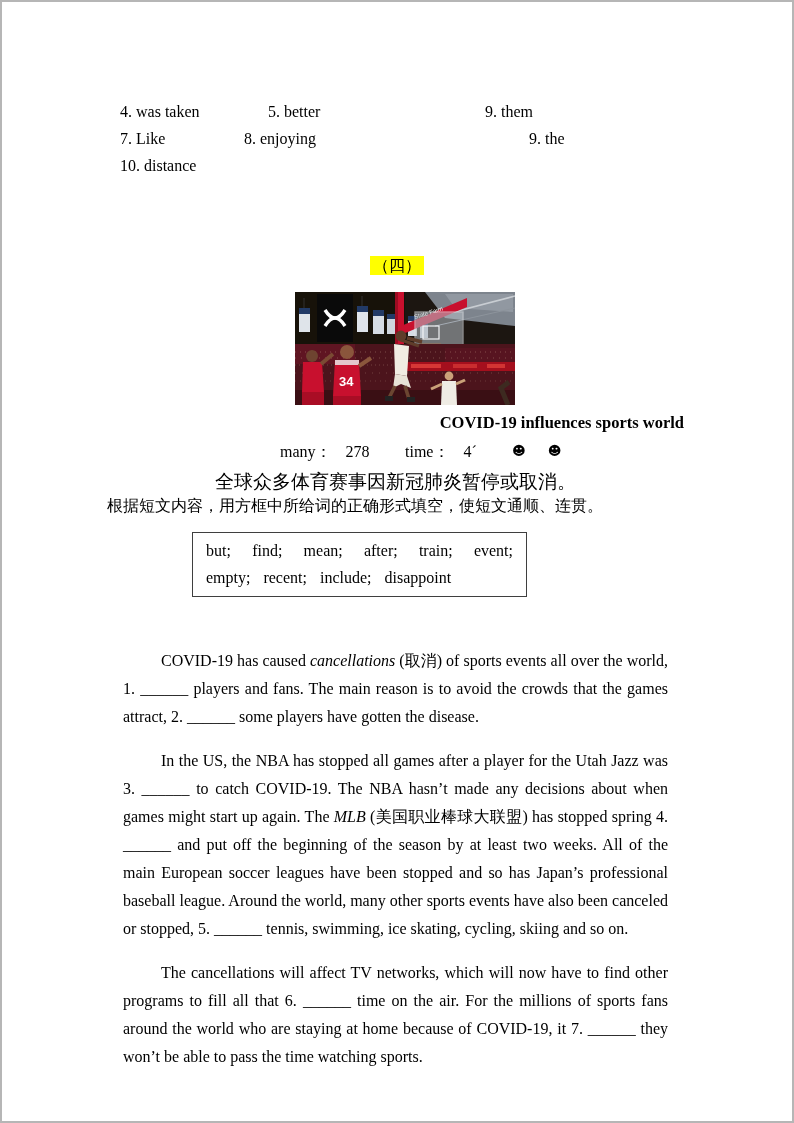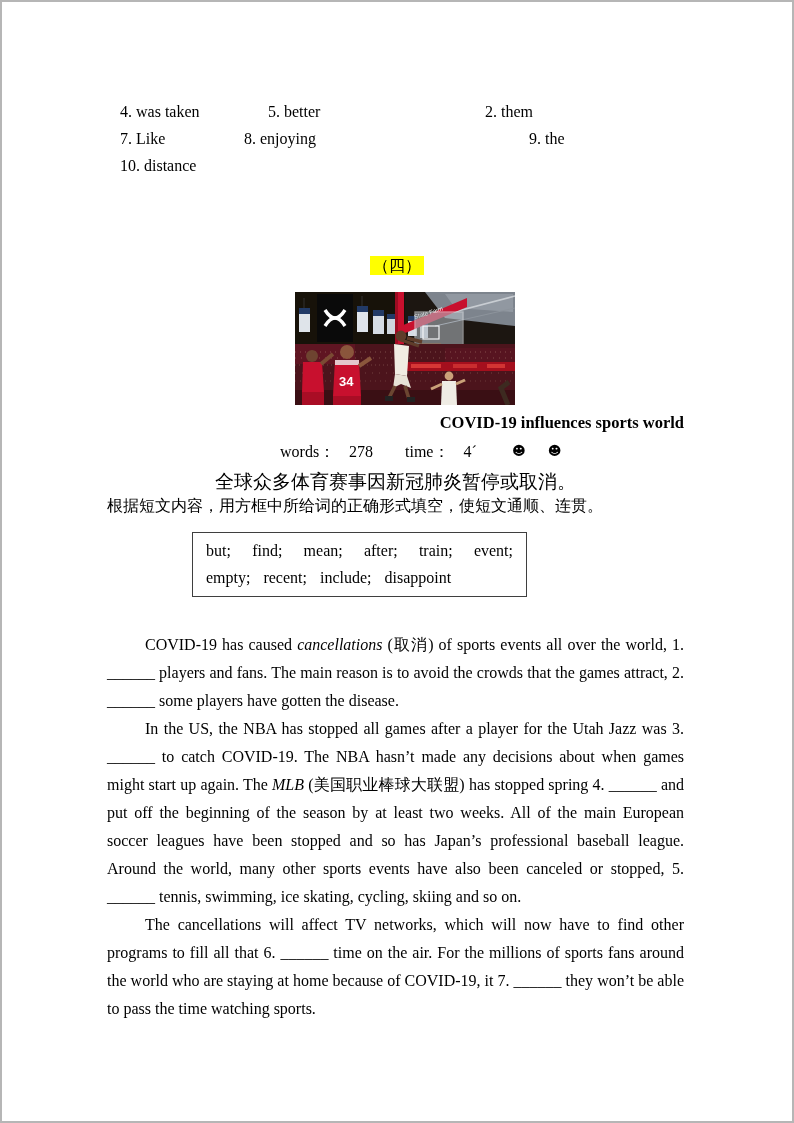--- a/index.html
+++ b/index.html
@@ -40,32 +40,32 @@
   
   .word-box{
     position:absolute;left:190px;top:530px;width:335px;height:65px;
     box-sizing:border-box;border:1.5px solid #3f3f3f;
     padding:4px 13px;font-size:16px;line-height:27px;
   }
   .word-box .wline1{text-align:justify;text-align-last:justify;word-spacing:6px;}
   .word-box .wline2{word-spacing:9px;}
   
   .passage{position:absolute;left:105px;top:629px;width:577px;font-size:16px;line-height:28px;text-align:justify;}
-  .passage p{margin:0;text-indent:38px;}
+  .passage p{margin:16px;text-indent:38px;}
   .it{font-style:italic;}
 </style>
 </head>
 <body>
 
 <div class="page">
 
   <div class="answers">
     <span class="a0">4. was taken</span>
     <span class="a1">5. better</span>
-    <span class="a2">2. them</span>
+    <span class="a2">9. them</span>
     <span class="a3">7. Like</span>
     <span class="a4">8. enjoying</span>
     <span class="a5">9. the</span>
     <span class="a6">10. distance</span>
   </div>
 
   <div class="section-heading">
     <b>（四）</b>
   </div>
 
@@ -164,21 +164,21 @@
       <path d="M161 92 L170 88" stroke="#caa179" stroke-width="3" fill="none"></path>
     </g>
 
     <path d="M213 113 L206 96 L214 90" stroke="#3d2a20" stroke-width="5" fill="none"></path>
   </svg>
 
   <div class="article-title">COVID-19 influences sports world</div>
 
   <div class="meta">
     <span class="m-words">
-      <span>words：</span><span class="val">278</span>
+      <span>many：</span><span class="val">278</span>
     </span>
     <span class="m-time">
       <span>time：</span><span class="val">4´</span>
     </span>
     <span class="m-moods">☻ ☻</span>
   </div>
 
   <div class="intro-cn">全球众多体育赛事因新冠肺炎暂停或取消。</div>
 
   <div class="instruction-cn">根据短文内容，用方框中所给词的正确形式填空，使短文通顺、连贯。</div>

